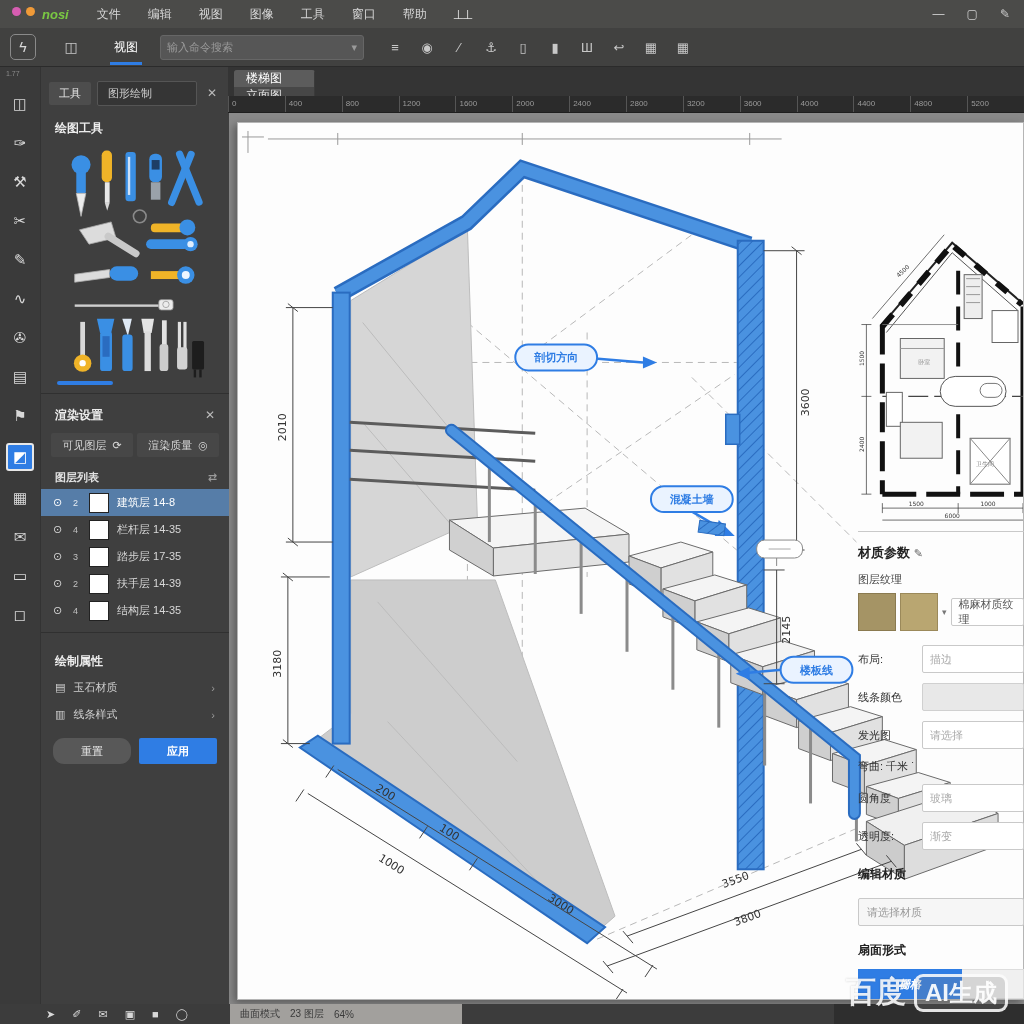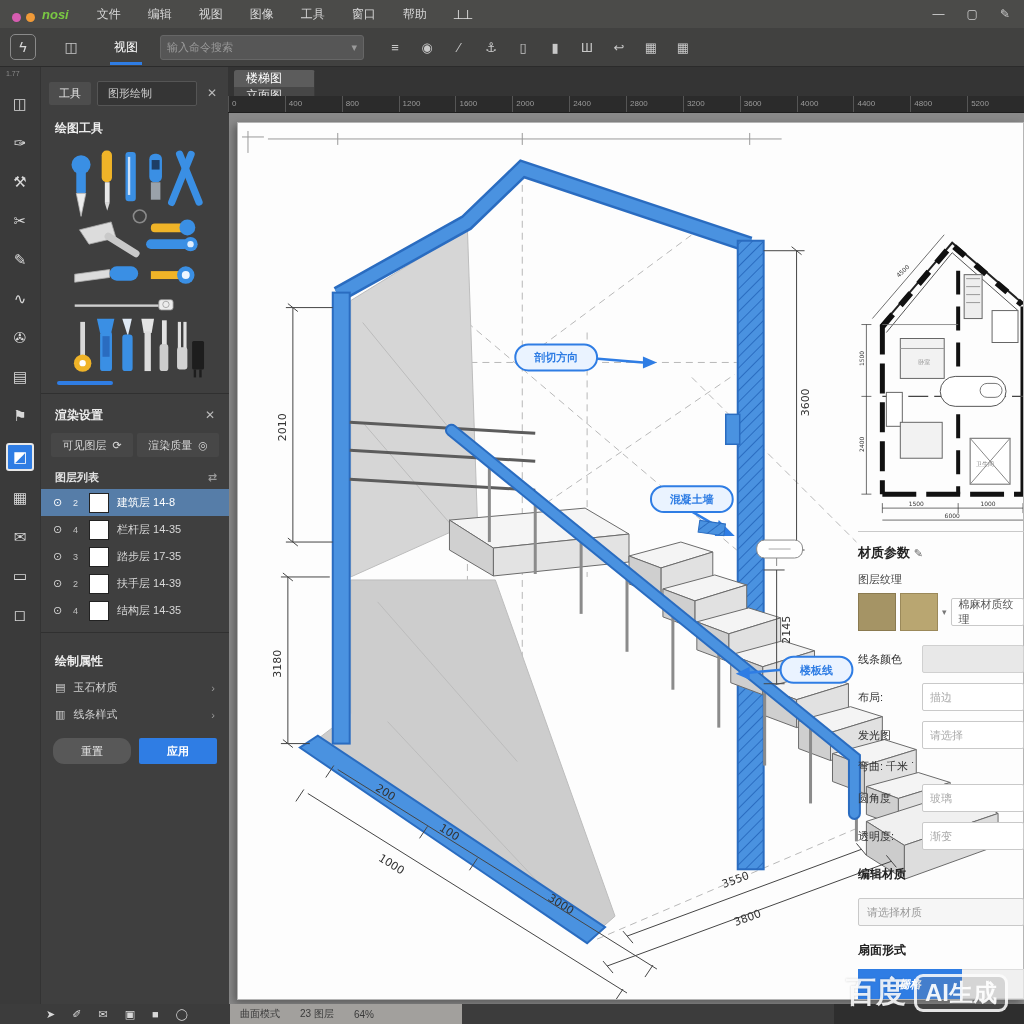--- a/index.html
+++ b/index.html
@@ -2,21 +2,21 @@
 <html><head>
 <meta charset="utf-8">
 <style>
   html,body{margin:0;padding:0;}
   body{width:1024px;height:1024px;overflow:hidden;background:#8e8e8e;
        font-family:"Liberation Sans","DejaVu Sans",sans-serif;-webkit-font-smoothing:antialiased;}
   #app{position:relative;width:1024px;height:1024px;background:#8e8e8e;}
   
   .menubar{position:absolute;left:0;top:0;width:1024px;height:28px;background:#4b4b49;
            display:flex;align-items:center;color:#cfcfcf;font-size:12px;z-index:30;}
-  .logo{display:flex;align-items:flex-end;gap:5px;margin-left:12px;}
+  .logo{display:flex;align-items:flex-start;gap:5px;margin-left:12px;}
   .dot{width:9px;height:9px;border-radius:50%;}
   .dot.pink{background:#d65db1;}.dot.orange{background:#f09a38;}
   .logoname{color:#7ac943;font-weight:bold;font-style:italic;font-size:13px;margin-left:2px;}
   .menu-items{display:flex;gap:27px;margin-left:28px;}
   .menu-item{cursor:default;color:#d6d6d6;text-align:right;}
   .menu-people{margin-left:26px;color:#e0e0e0;font-size:13px;letter-spacing:-2px;}
   .win-controls{margin-left:auto;display:flex;gap:22px;margin-right:14px;color:#cfcfcf;font-size:12px;}
   
   .toolbar{position:absolute;left:0;top:28px;width:1024px;height:38px;background:#414140;
            border-bottom:1px solid #2b2b2b;display:flex;align-items:center;color:#cfcfcf;z-index:29;}
@@ -96,21 +96,21 @@
   .form-row{display:flex;align-items:center;margin-bottom:10px;gap:6px;}
   .form-row .lab{width:58px;flex:none;color:#333;}
   .sec-h{font-weight:bold;font-size:12px;color:#222;margin:16px 0 10px;}
   .seg-blue{display:flex;height:30px;margin-bottom:12px;font-style:italic;}
   .seg-blue .on{width:104px;background:#2f7de4;color:#fff;font-weight:bold;display:flex;align-items:center;justify-content:center;}
   .seg-blue .off{flex:1;background:#f0f0f0;border:1px solid #ddd;border-left:none;}
   .wide-input{height:26px;border:1px solid #c9c9c9;background:#f6f6f6;border-radius:2px;display:flex;align-items:center;padding:0 8px;color:#999;margin-top:15px;}
   
   .statusbar{position:absolute;left:0;bottom:0;width:1024px;height:20px;background:#3c3c3c;z-index:31;display:flex;align-items:center;}
   .sb-icons{display:flex;gap:17px;margin-left:46px;color:#d8d8d8;font-size:11px;}
-  .sb-light{position:absolute;left:230px;top:0;width:222px;height:20px;background:#a2a09d;display:flex;align-items:center;gap:20px;
+  .sb-light{position:absolute;left:230px;top:0;width:222px;height:20px;background:#a2a09d;display:flex;align-items:center;gap:10px;
             padding-left:10px;font-size:10px;color:#3a3a3a;}
   .sb-dark-end{position:absolute;right:0;top:0;width:190px;height:20px;background:#2e2e2e;}
   
   .watermark{position:absolute;left:846px;top:972px;z-index:40;display:flex;align-items:center;gap:8px;}
   .wm-brand{font-size:30px;font-weight:bold;color:rgba(255,255,255,.88);text-shadow:0 0 2px rgba(0,0,0,.2);}
   .wm-badge{font-size:24px;font-weight:bold;color:rgba(255,255,255,.92);border:3px solid rgba(255,255,255,.85);
             border-radius:9px;padding:0 8px;background:rgba(130,130,130,.25);}
 </style>
 </head>
 <body>
@@ -565,28 +565,28 @@
         <div class="p-label">图层纹理</div>
         <div class="tex-row">
           <span class="tex"></span>
           <span class="tex t2"></span>
           <span class="tex-caret">▾</span>
           <div class="p-input">
             <span>棉麻材质纹理</span>
           </div>
         </div>
         <div class="form-row">
-          <span class="lab">线条颜色</span>
-          <div class="p-input gray"></div>
-        </div>
-        <div class="form-row">
           <span class="lab">布局:</span>
           <div class="p-input">
               <span class="muted">描边</span>
             </div>
+        </div>
+        <div class="form-row">
+          <span class="lab">线条颜色</span>
+          <div class="p-input gray"></div>
         </div>
         <div class="form-row">
           <span class="lab">发光图</span>
           <div class="p-input">
               <span class="muted">请选择</span>
             </div>
         </div>
         <div class="form-row">
           <span>弯曲: 千米 ˙</span>
         </div>

